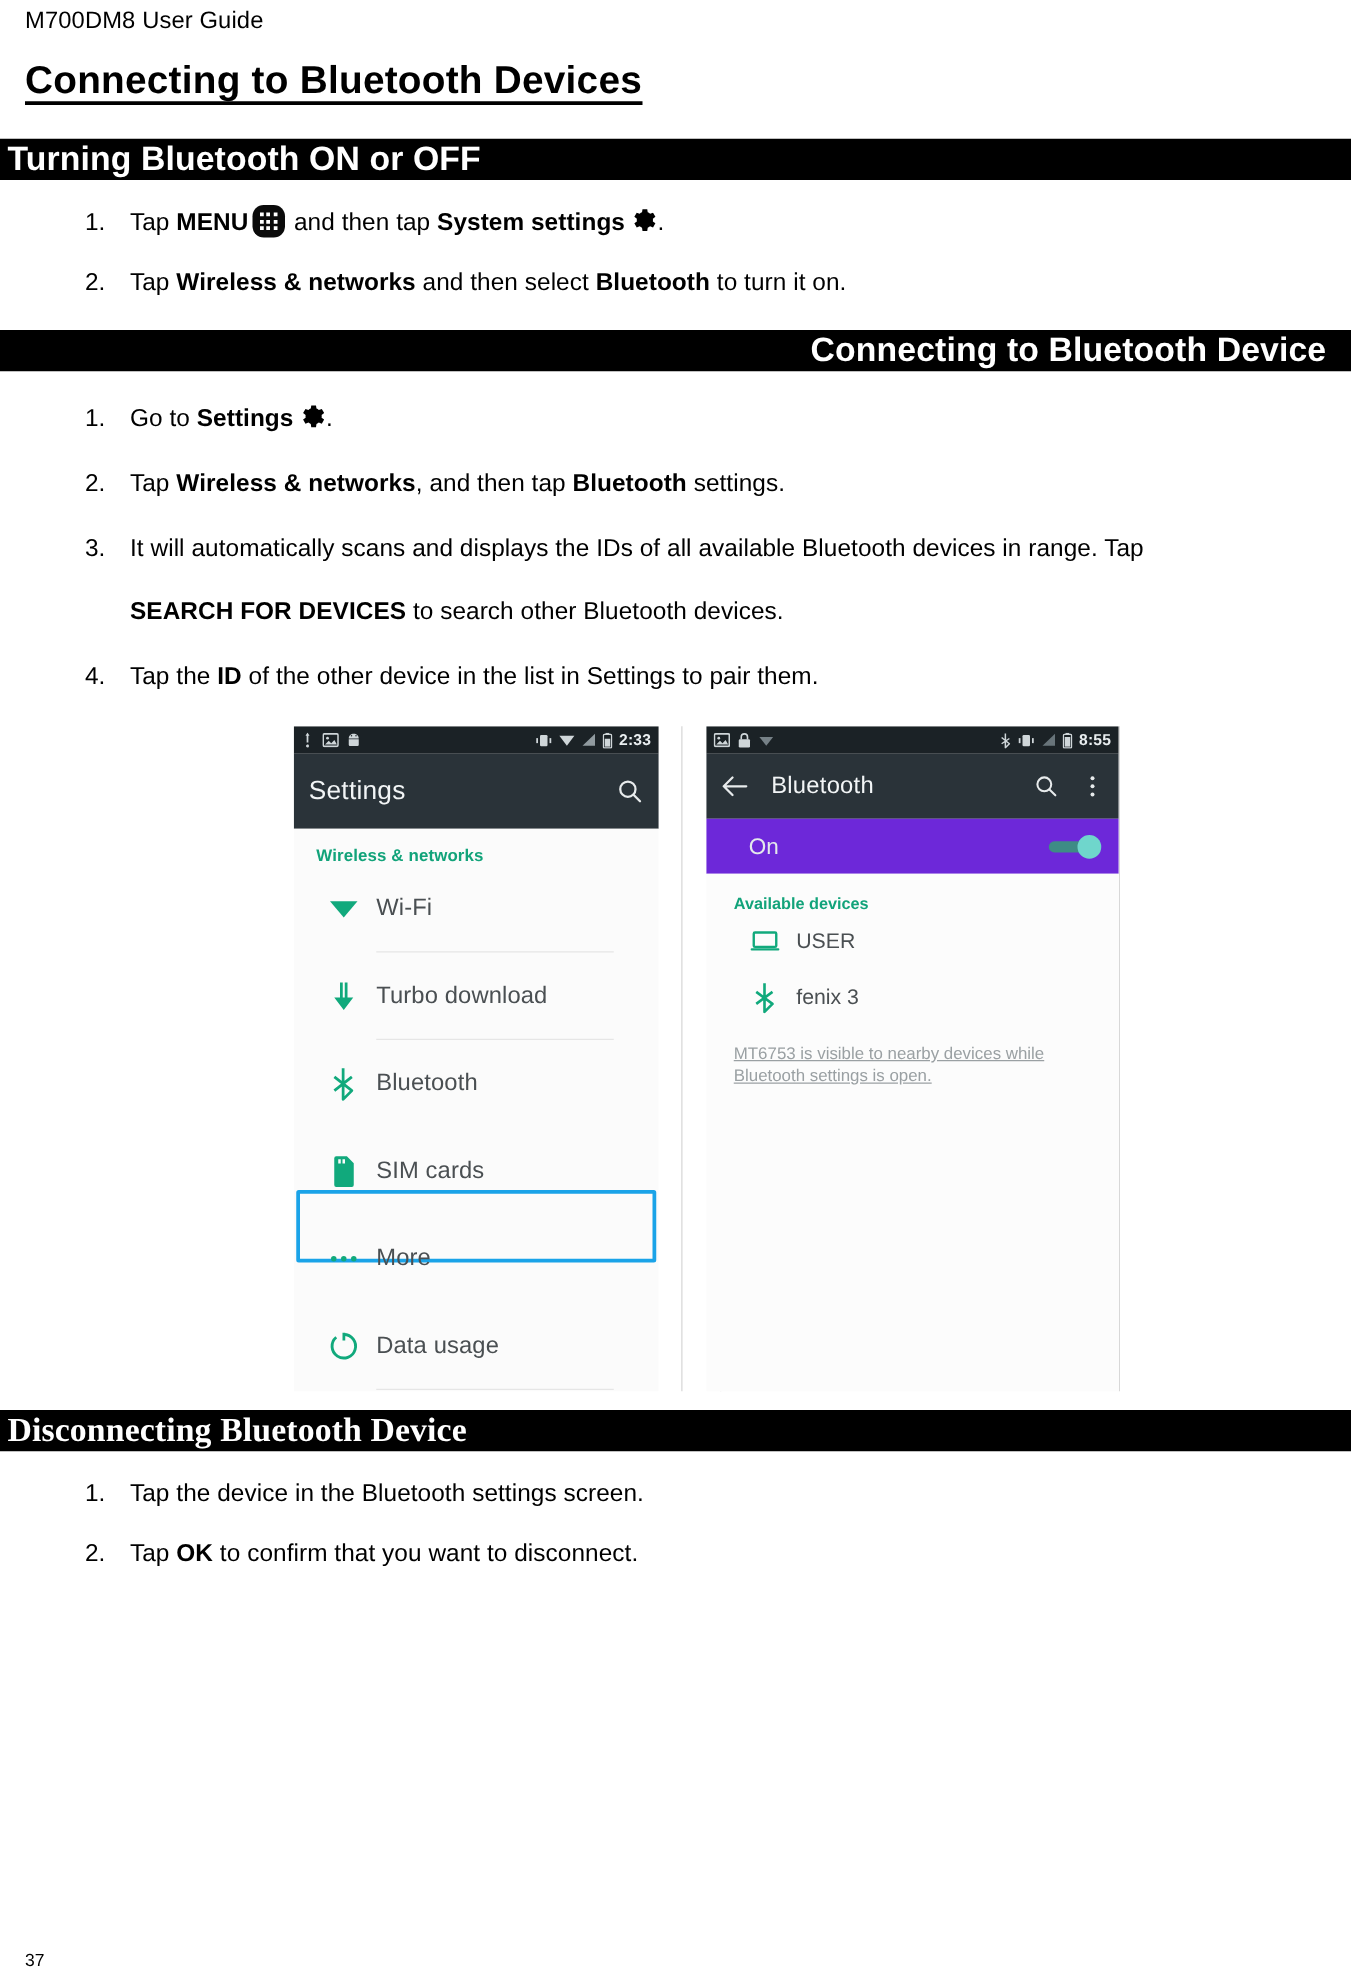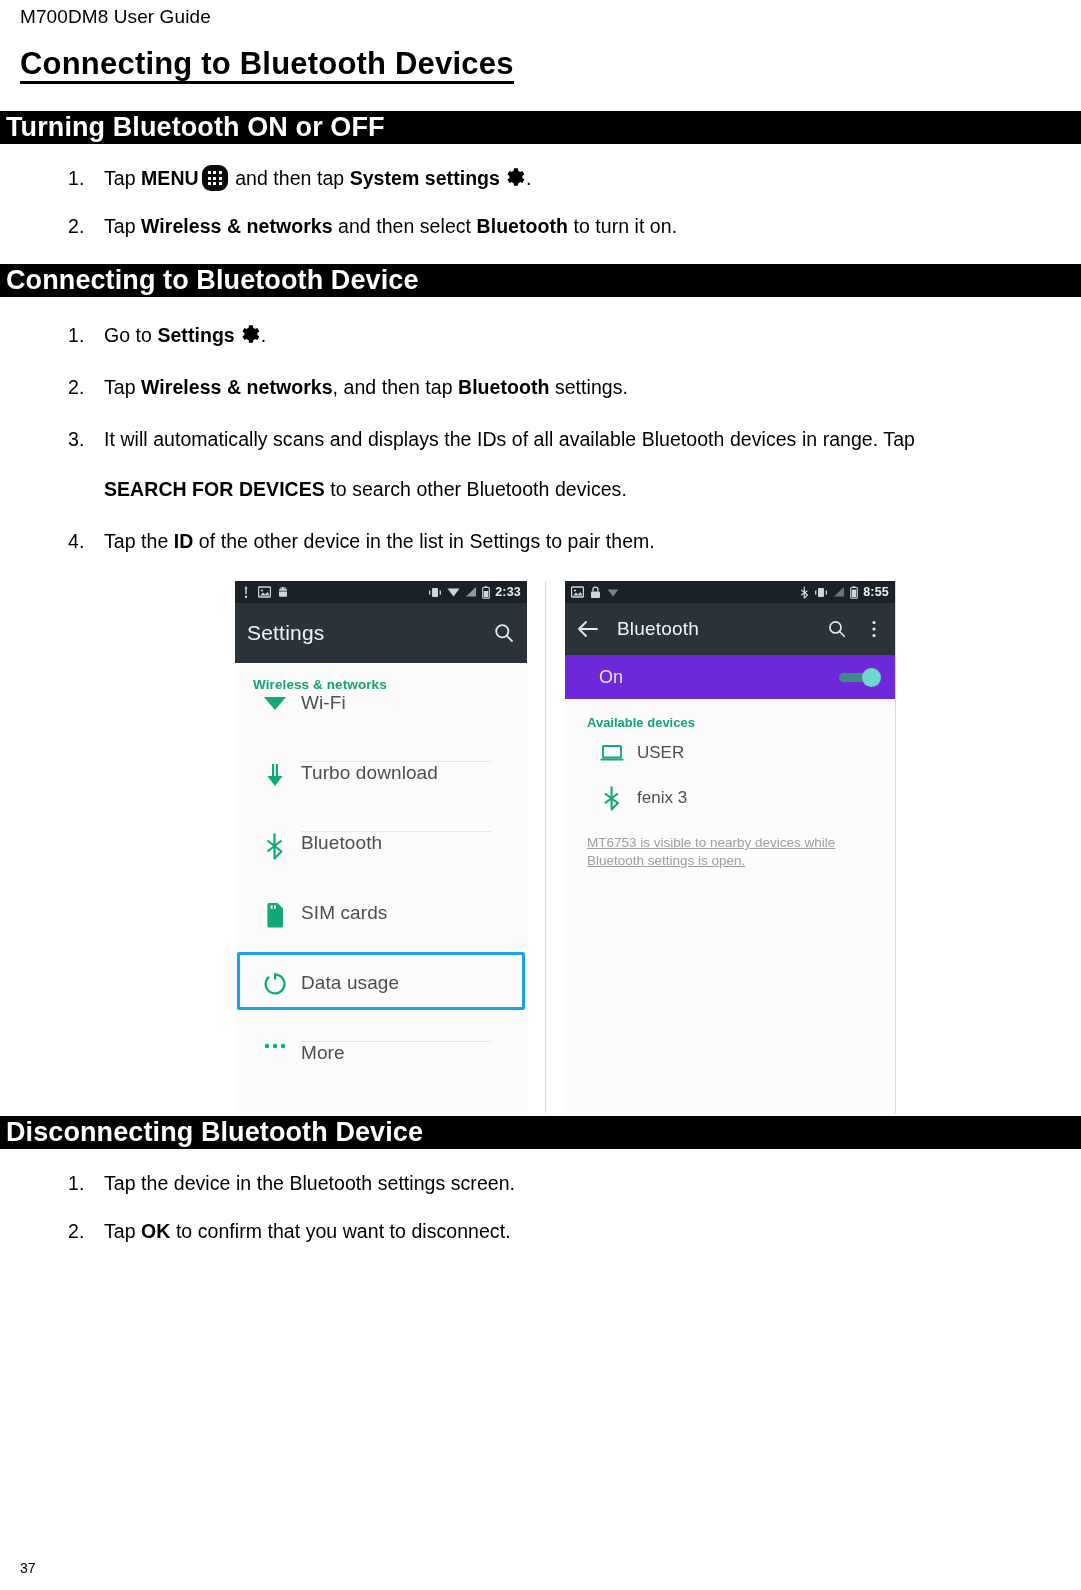--- a/index.html
+++ b/index.html
@@ -52,22 +52,22 @@
     padding-left: 6px;
     margin-left: -20px;
     margin-right: -20px;
     padding-right: 20px;
     width: 1081px;
     letter-spacing: 0.1px;
     overflow: hidden;
     white-space: nowrap;
   }
   .bar-1 { margin-top: 29px; }
-  .bar-2 { margin-top: 24px; }
-  .bar-3 { margin-top: 0px; }
+  .bar-2 { margin-top: 24px; text-align: right; }
+  .bar-3 { margin-top: 12px; font-family: Liberation Serif, serif; }
 
   
   ol.steps {
     margin: 0;
     padding: 0;
     list-style: none;
   }
   ol.steps li {
     position: relative;
     font-size: 19.5px;
@@ -161,20 +161,21 @@
   .sbody { background: #fbfbfb; height: 100%; position: relative; }
   .group-label {
     color: #12a37a;
     font-size: 13.5px;
     font-weight: bold;
     padding: 14px 0 0 18px;
     letter-spacing: .1px;
   }
   .srow {
     display: flex;
+    align-items: center;
     height: 70px;
     padding-left: 14px;
     position: relative;
   }
   .srow .ricon { width: 52px; display: flex; justify-content: center; }
   .srow .rlabel {
     font-size: 19px;
     color: #4a4f52;
     letter-spacing: .1px;
   }
@@ -382,38 +383,38 @@
                 <path fill="#11a97c" d="M4 1h8.5L18 6.5V24a1.6 1.6 0 01-1.6 1.6H4A1.6 1.6 0 012.4 24V2.6A1.6 1.6 0 014 1z"></path>
                 <rect x="5.6" y="3.4" width="2" height="3.4" fill="#fbfbfb"></rect>
                 <rect x="9" y="3.4" width="2" height="3.4" fill="#fbfbfb"></rect>
               </svg>
             </div>
           <div class="rlabel">SIM cards</div>
         </div>
 
         <div class="srow">
           <div class="ricon">
-              <svg width="24" height="24" viewBox="0 0 24 24">
-                <path fill="none" stroke="#11a97c" stroke-width="2.3" d="M12 2.6a9.4 9.4 0 11-6 2.2"></path>
-                <path fill="#11a97c" d="M11 1.2h2.2v6.2H11z"></path>
-              </svg>
-            </div>
-          <div class="rlabel">Data usage</div>
-          <div class="divider"></div>
-        </div>
-
-        <div class="srow">
-          <div class="ricon">
               <svg width="24" height="8" viewBox="0 0 24 8">
                 <circle cx="4" cy="4" r="2.2" fill="#11a97c"></circle>
                 <circle cx="12" cy="4" r="2.2" fill="#11a97c"></circle>
                 <circle cx="20" cy="4" r="2.2" fill="#11a97c"></circle>
               </svg>
             </div>
           <div class="rlabel">More</div>
+        </div>
+
+        <div class="srow">
+          <div class="ricon">
+              <svg width="24" height="24" viewBox="0 0 24 24">
+                <path fill="none" stroke="#11a97c" stroke-width="2.3" d="M12 2.6a9.4 9.4 0 11-6 2.2"></path>
+                <path fill="#11a97c" d="M11 1.2h2.2v6.2H11z"></path>
+              </svg>
+            </div>
+          <div class="rlabel">Data usage</div>
+          <div class="divider"></div>
         </div>
       </div>
     </div>
 
     <div class="shot shot-right">
       <div class="statusbar">
         <div class="sb-left">
           <svg class="sb-ico" width="13" height="12" viewBox="0 0 13 12">
               <rect x="0.5" y="1" width="12" height="10" rx="1" fill="none" stroke="#dfe6e9" stroke-width="1.4"></rect>
               <circle cx="4" cy="4.5" r="1.1" fill="#dfe6e9"></circle>

